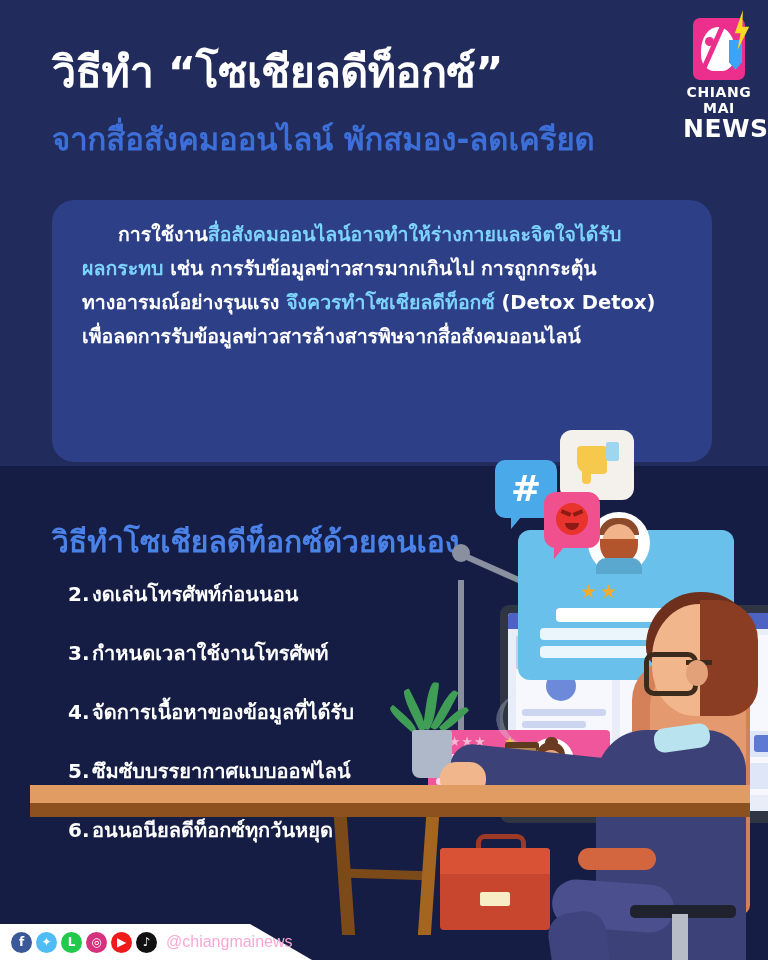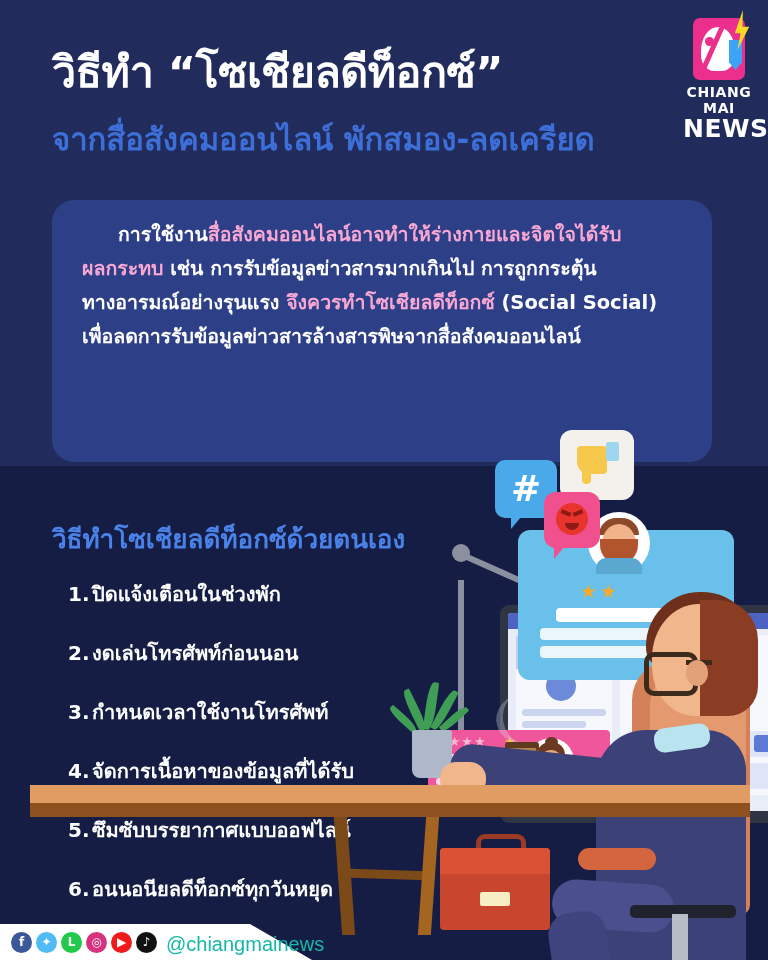--- a/index.html
+++ b/index.html
@@ -62,28 +62,28 @@
 
   
   .card {
     position:absolute; left:52px; top:200px; width:660px; height:262px;
     background:#2c3f87; border-radius:22px;
   }
   .card-text {
     position:absolute; left:30px; top:18px; width:608px;
     font-size:19.5px; font-weight:bold; color:#ffffff; line-height:34px;
   }
-  .card-text .hl { color:#f9a8d4; }
+  .card-text .hl { color:#7dd3fc; }
   .card-text .ln { display:block; }
   .card-text .ln.first { text-indent:36px; }
 
   
   .sec-head {
     position:absolute; left:52px; top:518px;
-    font-size:26px; font-weight:bold; color:#4a82e8; white-space:nowrap;
+    font-size:30px; font-weight:bold; color:#4a82e8; white-space:nowrap;
   }
   .list { position:absolute; left:68px; top:578px; width:400px; }
   .list-item {
     font-size:20px; font-weight:bold; color:#ffffff;
     margin-bottom:27px; white-space:nowrap;
   }
   .list-item .num { display:inline-block; width:24px; }
 
   
   .illus { position:absolute; left:400px; top:430px; width:368px; height:500px; }
@@ -226,21 +226,21 @@
     clip-path:polygon(0 0, 250px 0, 312px 100%, 0 100%);
   }
   .soc { position:absolute; top:932px; width:21px; height:21px; border-radius:50%;
          color:#fff; font-size:12px; font-weight:bold; text-align:center; line-height:21px; }
   .s-fb { left:11px;  background:#3b5998; }
   .s-tw { left:36px;  background:#4fbcf5; }
   .s-li { left:61px;  background:#21ca4a; }
   .s-ig { left:86px;  background:#d6327d; }
   .s-yt { left:111px; background:#f01a1a; }
   .s-tk { left:136px; background:#111111; }
-  .handle { position:absolute; left:166px; top:933px; font-size:20px; color:#14b8a6; font-family:"Liberation Sans", sans-serif; }
+  .handle { position:absolute; left:166px; top:933px; font-size:16px; color:#f9a8d4; font-family:"Liberation Sans", sans-serif; }
   .source { position:absolute; left:380px; top:934px; font-size:16px; font-weight:bold; color:#ffffff; white-space:nowrap; }
 </style>
 </head>
 <body>
 
 <div id="canvas">
 
   <div class="band-top"></div>
   <div class="band-wall"></div>
 
@@ -255,28 +255,27 @@
       <div class="logo-bolt"></div>
     </div>
     <div class="logo-cm">CHIANG MAI</div>
     <div class="logo-news">NEWS</div>
   </div>
 
   <div class="card">
     <div class="card-text" id="cardText">
         <span class="ln first"><span>การใช้งาน</span><span class="hl">สื่อสังคมออนไลน์อาจทำให้ร่างกายและจิตใจได้รับ</span></span>
         <span class="ln"><span class="hl">ผลกระทบ</span><span> เช่น การรับข้อมูลข่าวสารมากเกินไป การถูกกระตุ้น</span></span>
-        <span class="ln"><span>ทางอารมณ์อย่างรุนแรง </span><span class="hl">จึงควรทำโซเชียลดีท็อกซ์</span><span> (Social Social)</span></span>
+        <span class="ln"><span>ทางอารมณ์อย่างรุนแรง </span><span class="hl">จึงควรทำโซเชียลดีท็อกซ์</span><span> (Detox Detox)</span></span>
         <span class="ln"><span>เพื่อลดการรับข้อมูลข่าวสารล้างสารพิษจากสื่อสังคมออนไลน์</span></span>
       </div>
   </div>
 
   <div class="sec-head">วิธีทำโซเชียลดีท็อกซ์ด้วยตนเอง</div>
   <div class="list" id="listBox">
-      <div class="list-item"><span class="num">1.</span><span>ปิดแจ้งเตือนในช่วงพัก</span></div>
       <div class="list-item"><span class="num">2.</span><span>งดเล่นโทรศัพท์ก่อนนอน</span></div>
       <div class="list-item"><span class="num">3.</span><span>กำหนดเวลาใช้งานโทรศัพท์</span></div>
       <div class="list-item"><span class="num">4.</span><span>จัดการเนื้อหาของข้อมูลที่ได้รับ</span></div>
       <div class="list-item"><span class="num">5.</span><span>ซึมซับบรรยากาศแบบออฟไลน์</span></div>
       <div class="list-item"><span class="num">6.</span><span>อนนอนียลดีท็อกซ์ทุกวันหยุด</span></div>
     </div>
 
   <div class="illus">
 
     <div class="lamp-arm"></div>

